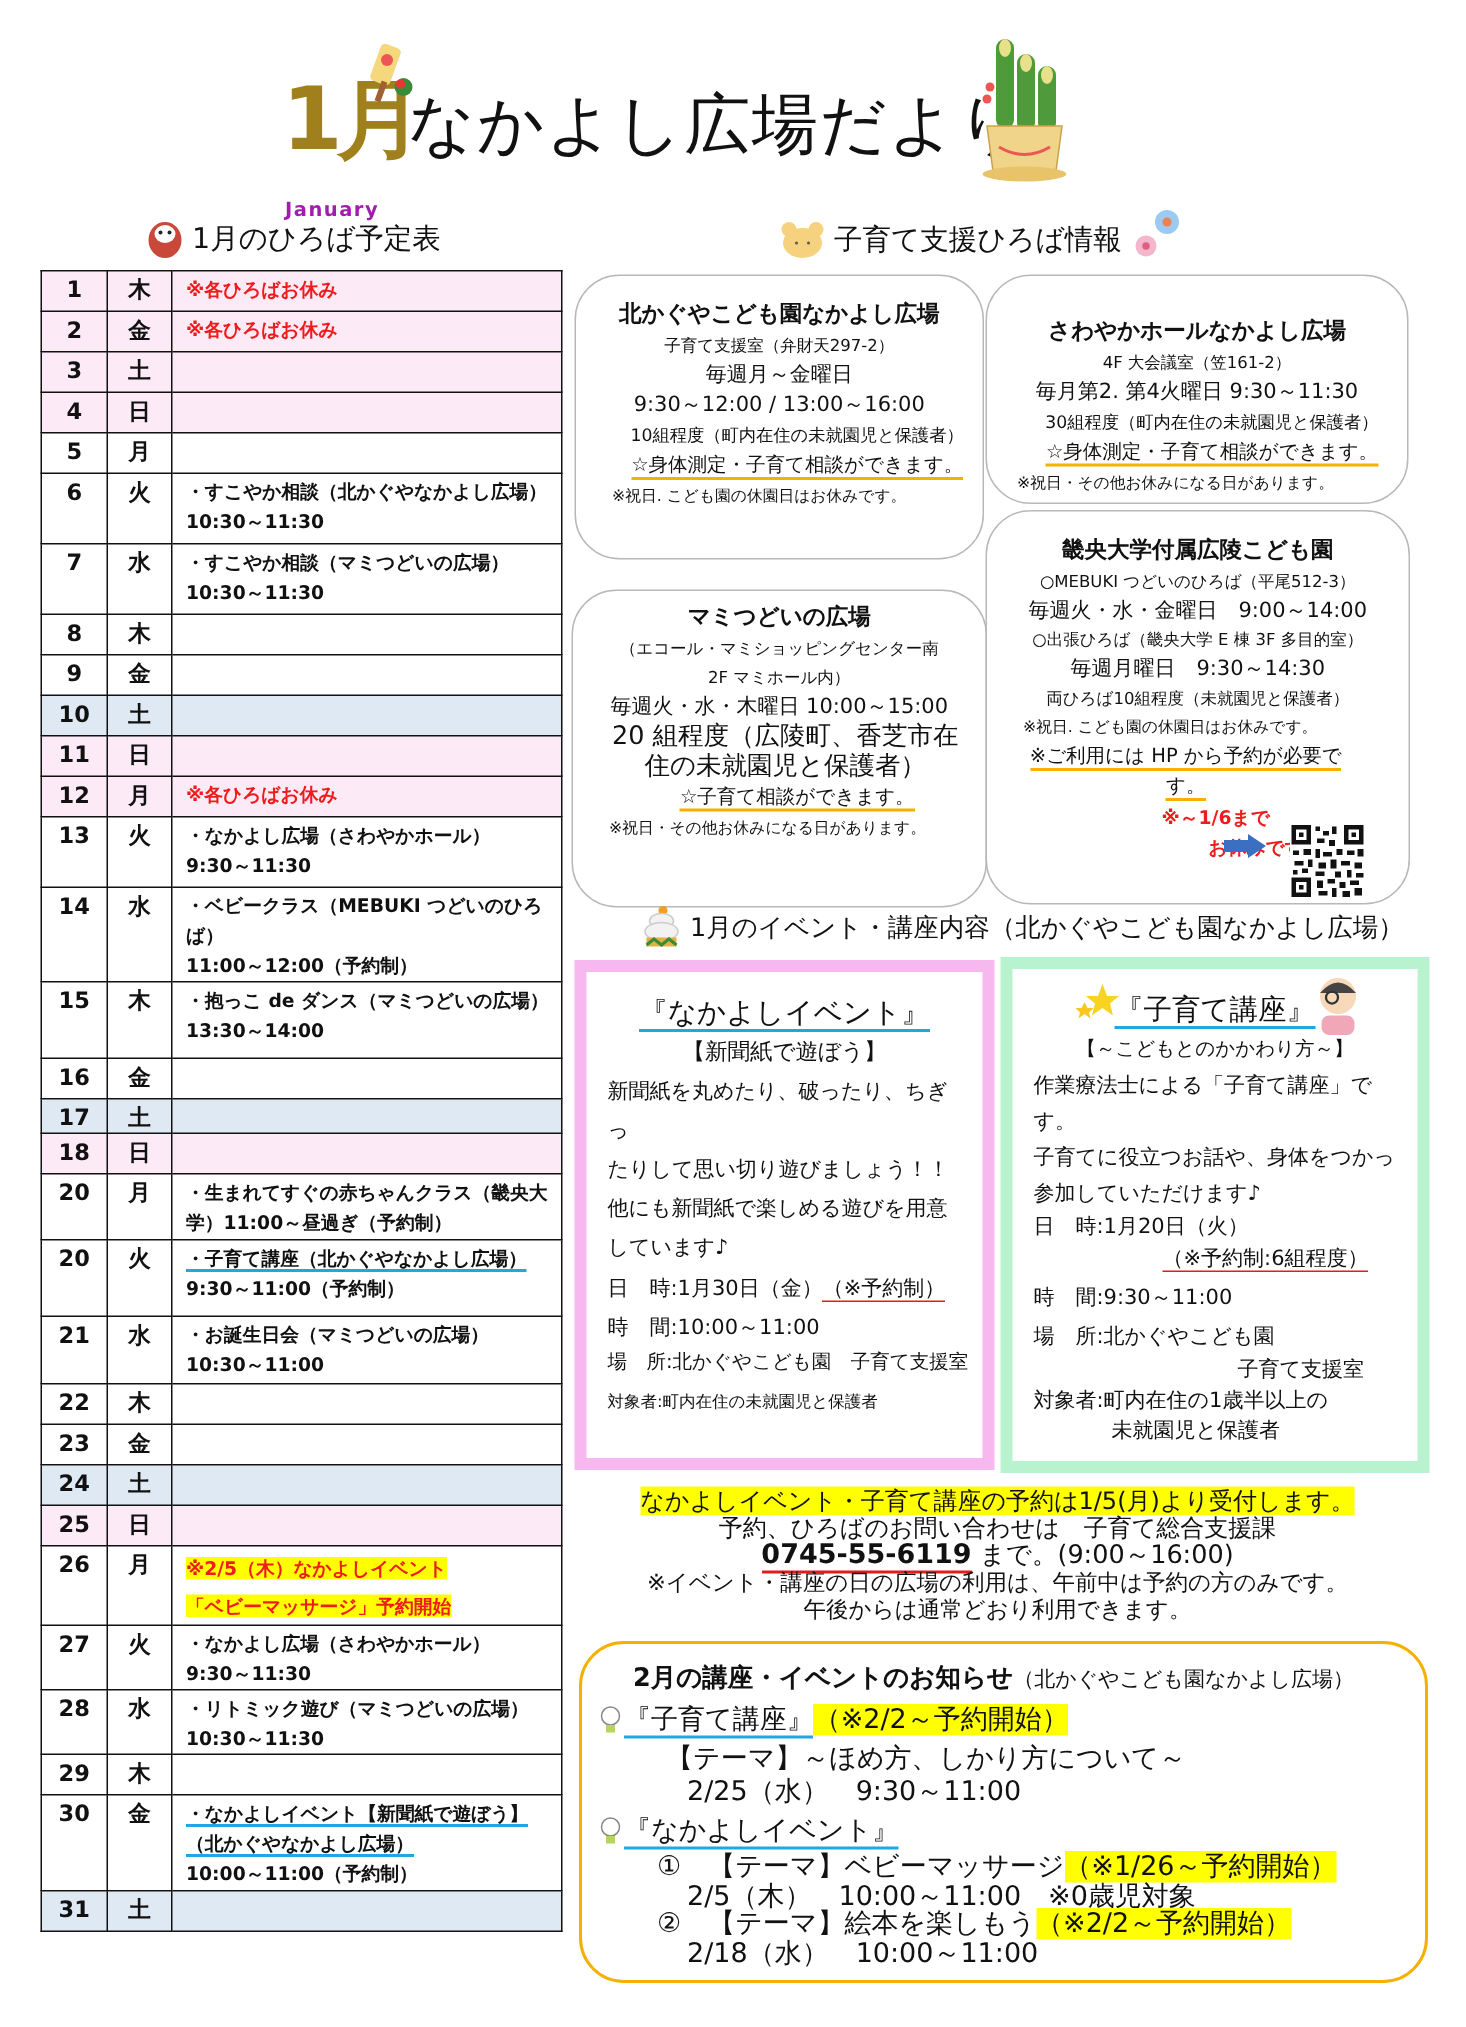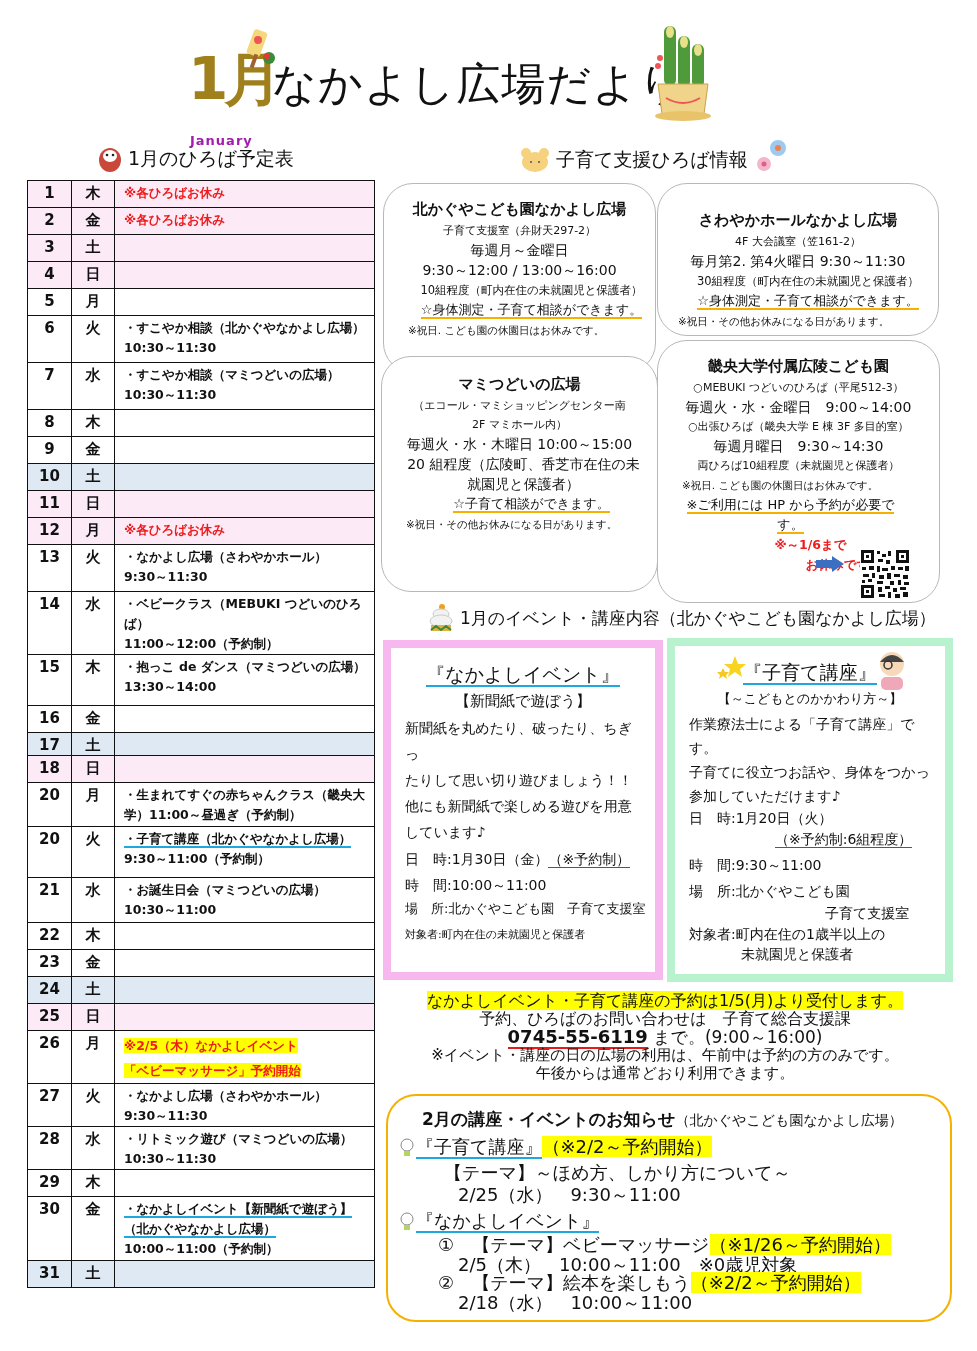--- a/index.html
+++ b/index.html
@@ -321,26 +321,26 @@
 
 <div class="ibox" style="left:657px;top:183px;width:282px;height:153px;padding-top:27px">
   <div class="h">さわやかホールなかよし広場</div>
   <div class="s">4F 大会議室（笠161-2）</div>
   <div class="m">毎月第2. 第4火曜日 9:30～11:30</div>
   <div class="l" style="padding-left:20px;font-size:11.5px">30組程度（町内在住の未就園児と保護者）</div>
   <div class="l" style="padding-left:20px"><span class="ul-orange" style="font-size:13px">☆身体測定・子育て相談ができます。</span></div>
   <div class="n" style="padding-left:20px">※祝日・その他お休みになる日があります。</div>
 </div>
 
-<div class="ibox" style="left:381px;top:356px;width:277px;height:236px;padding-top:18px">
+<div class="ibox" style="left:381px;top:393px;width:277px;height:212px;padding-top:8px">
   <div class="h">マミつどいの広場</div>
   <div class="s">（エコール・マミショッピングセンター南</div>
   <div class="s">2F マミホール内）</div>
   <div class="m">毎週火・水・木曜日 10:00～15:00</div>
-  <div class="l" style="padding:0 16px 0 24px;font-size:14px">20 組程度（広陵町、香芝市在住の未就園児と保護者）</div>
+  <div class="l" style="padding:0 16px 0 24px;font-size:17px">20 組程度（広陵町、香芝市在住の未就園児と保護者）</div>
   <div class="l" style="padding-left:24px"><span class="ul-orange" style="font-size:13px">☆子育て相談ができます。</span></div>
   <div class="n" style="padding-left:24px">※祝日・その他お休みになる日があります。</div>
 </div>
 
 <div class="ibox" style="left:657px;top:340px;width:283px;height:263px;padding-top:16px">
   <div class="h">畿央大学付属広陵こども園</div>
   <div class="s">○MEBUKI つどいのひろば（平尾512-3）</div>
   <div class="m">毎週火・水・金曜日　9:00～14:00</div>
   <div class="s">○出張ひろば（畿央大学 E 棟 3F 多目的室）</div>
   <div class="m">毎週月曜日　9:30～14:30</div>

